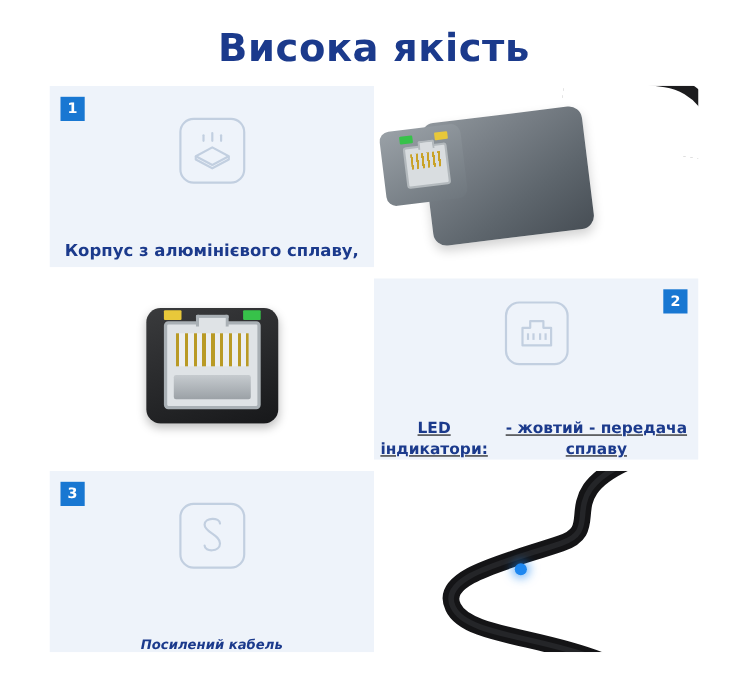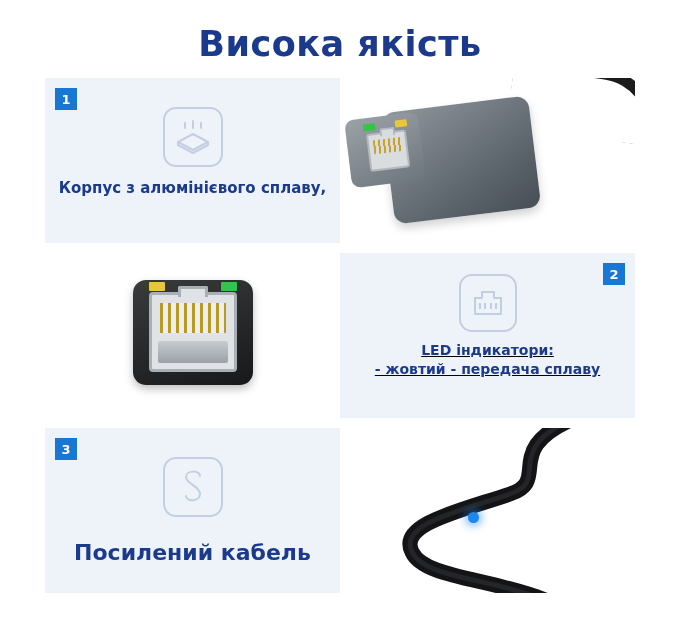--- a/index.html
+++ b/index.html
@@ -70,34 +70,35 @@
     font-family: "DejaVu Sans", sans-serif;
   }
   .badge.left { left: 10px; }
   .badge.right { right: 10px; }
 
   .capt-wrap {
     position: absolute;
     left: 0;
     right: 0;
     display: flex;
-    flex-direction: column;
+    flex-direction: row;
     align-items: center;
-    justify-content: flex-end;
+    justify-content: center;
+    margin-top: 40px;
   }
   .caption {
     color: #1b3a8c;
     font-weight: bold;
     text-align: center;
     line-height: 1.35;
     font-family: "DejaVu Sans", sans-serif;
   }
   .caption.c1 { font-size: 15px; }
   .caption.c2 { font-size: 14px; }
-  .caption.c3 { font-size: 22px; }
+  .caption.c3 { font-size: 12px; font-style: italic; }
 
   .icon-holder {
     display: flex;
     align-items: center;
     justify-content: center;
   }
 
   
   .adapter-scene { position: absolute; inset: 0; }
   .adapter-body {

